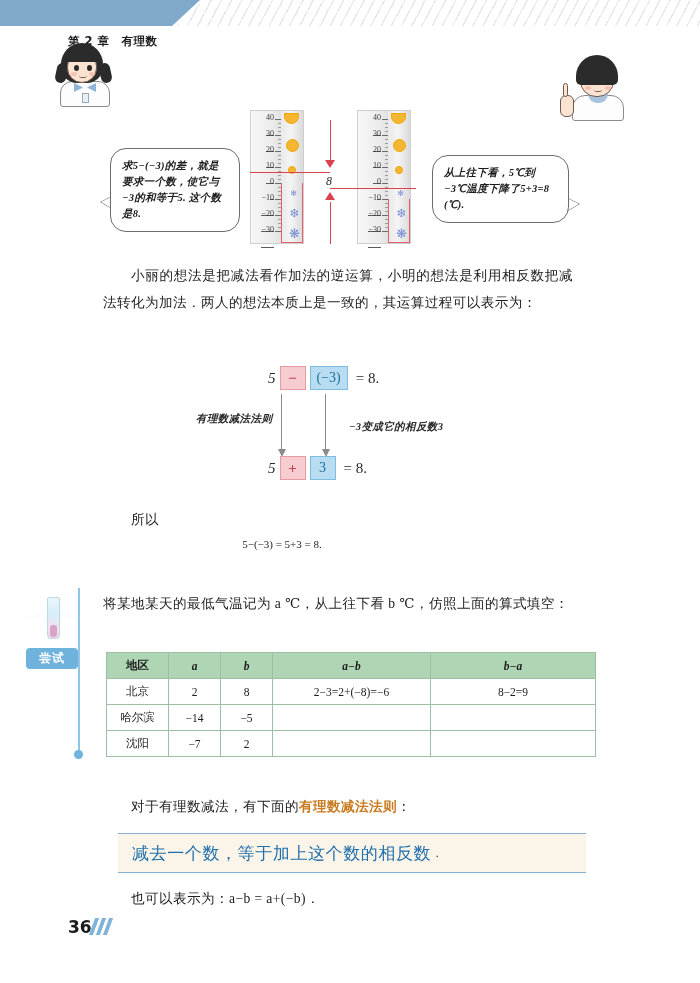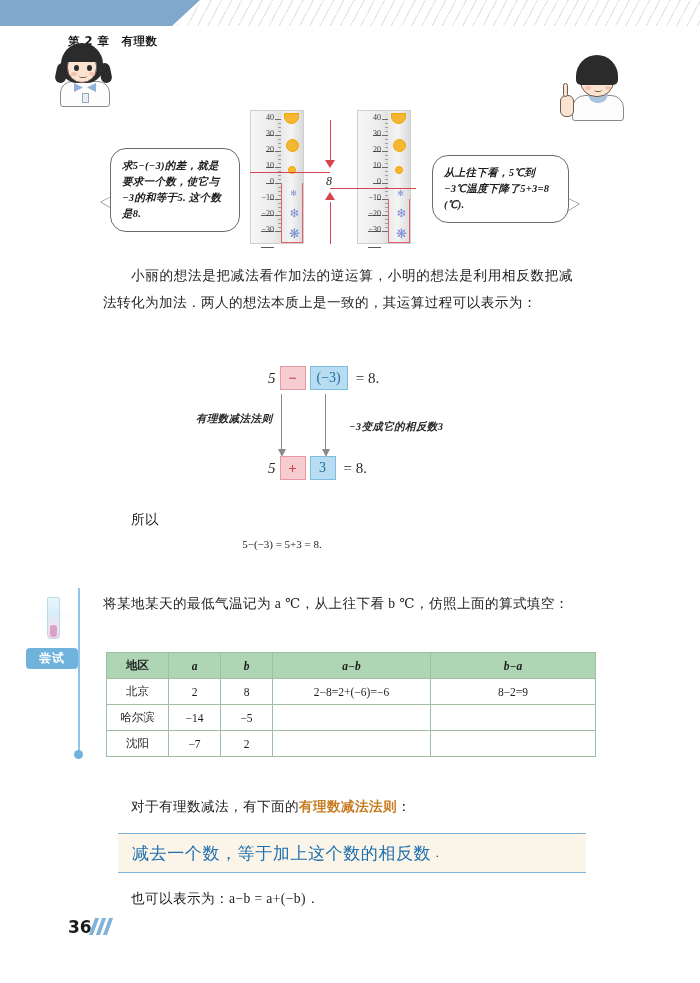--- a/index.html
+++ b/index.html
@@ -443,21 +443,21 @@
         <th style="width:52px;">b</th>
         <th style="width:158px;">a−b</th>
         <th>b−a</th>
       </tr>
     </thead>
     <tbody>
       <tr>
         <td class="city">北京</td>
         <td>2</td>
         <td>8</td>
-        <td>2−8=2+(−6)=−6</td>
+        <td>2−3=2+(−8)=−6</td>
         <td>8−2=9</td>
       </tr>
       <tr>
         <td class="city">哈尔滨</td>
         <td>−14</td>
         <td>−5</td>
         <td></td>
         <td></td>
       </tr>
       <tr>

